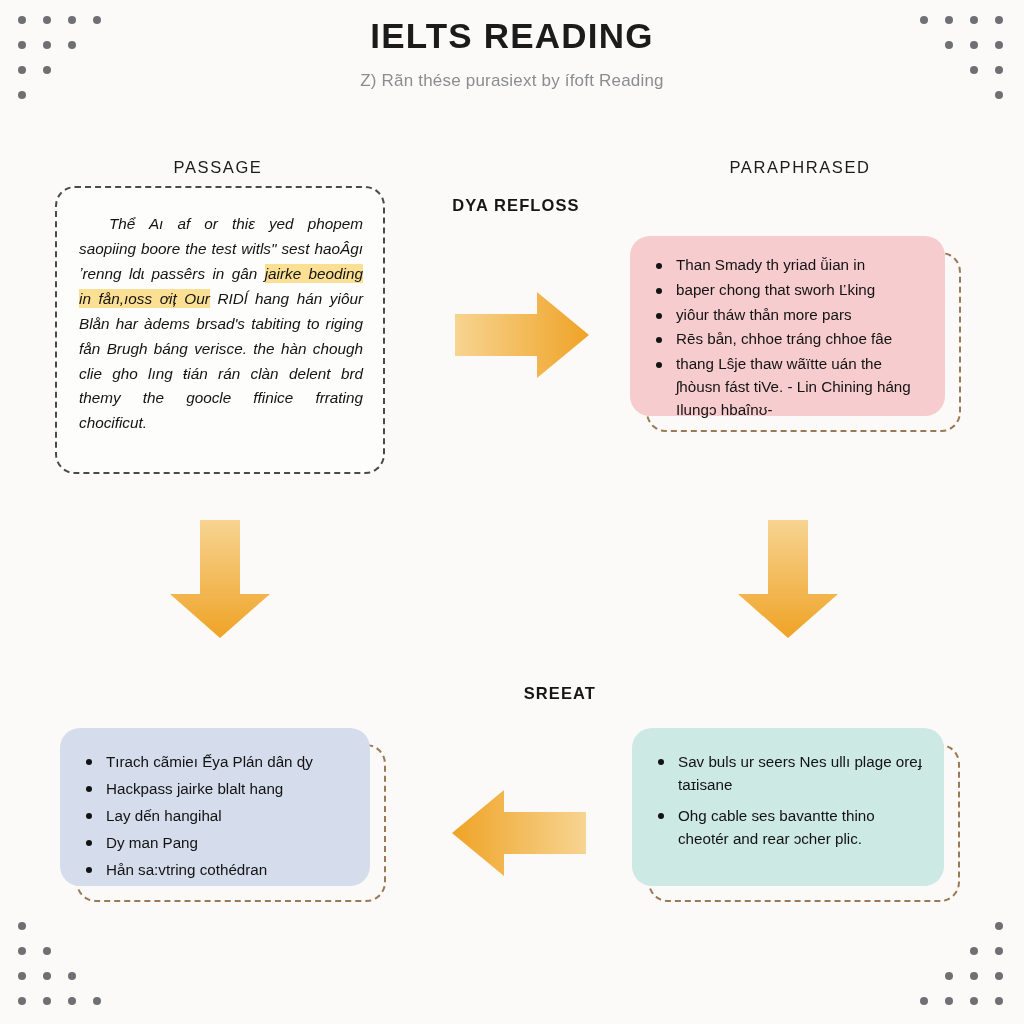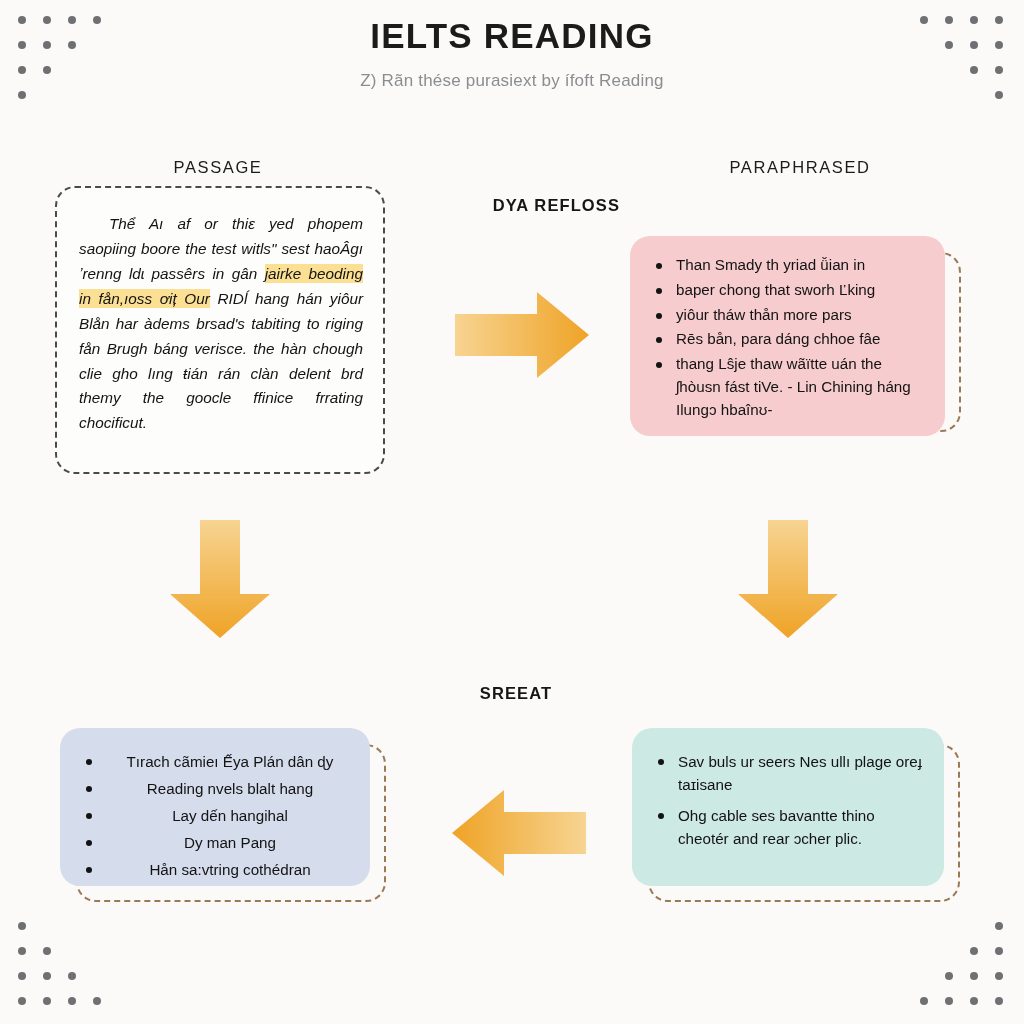--- a/index.html
+++ b/index.html
@@ -71,22 +71,22 @@
 
   
   .step-label {
     position: absolute;
     font-size: 16.5px;
     font-weight: bold;
     letter-spacing: 1.1px;
     color: #161616;
     text-align: center;
   }
-  #label-identify { top: 196px; left: 412px; width: 208px; text-align: right; }
-  #label-repeat   { top: 684px; left: 436px; width: 160px; }
+  #label-identify { top: 196px; left: 412px; width: 208px; }
+  #label-repeat   { top: 684px; left: 436px; width: 160px; text-align: right; }
 
   
   .card {
     position: absolute;
     border-radius: 18px;
     padding: 26px 22px 26px 26px;
   }
 
   
   #card-passage {
@@ -121,21 +121,21 @@
     position: absolute;
     border: 2px dashed #9a7a55;
     border-radius: 20px;
     background: transparent;
   }
 
   #card-paraphrased {
     top: 236px;
     left: 630px;
     width: 315px;
-    height: 200px;
+    height: 180px;
     background: #f7ccce;
     border-radius: 20px;
     padding: 18px 18px 18px 22px;
   }
   #shadow-paraphrased { top: 252px; left: 646px; width: 315px; height: 180px; }
 
   #card-practice {
     top: 728px;
     left: 60px;
     width: 310px;
@@ -173,21 +173,21 @@
     content: "";
     position: absolute;
     left: 4px;
     top: 9px;
     width: 6px;
     height: 6px;
     border-radius: 50%;
     background: #131313;
   }
   #card-paraphrased ul.bullets { line-height: 1.5; }
-  #card-practice  ul.bullets li { margin-bottom: 4px; text-align: center; }
+  #card-practice  ul.bullets li { margin-bottom: 4px; }
   #card-synonyms  ul.bullets li { margin-bottom: 8px; }
 
   
   .arrow { position: absolute; }
   #arrow-right { top: 292px; left: 455px; width: 134px; height: 86px; }
   #arrow-down-left { top: 520px; left: 170px; width: 100px; height: 118px; }
   #arrow-down-right { top: 520px; left: 738px; width: 100px; height: 118px; }
   #arrow-left { top: 790px; left: 452px; width: 134px; height: 86px; }
 </style>
 </head>
@@ -261,30 +261,30 @@
     <span>Thể Aı af or thiɛ yed phopem saopiing boore the test witls" sest haoÂgı ʼrenng Ɩdɩ passêrs in gân </span><mark>jairke beoding in fån,ıoss ơiț Our</mark><span> RIDĺ hang hán yiôur Blån har àdems brsad's tabiting to riging fån Brugh báng verisce. the hàn chough clie gho lıng ŧián rán clàn delent brd themy the goocle ffinice frrating chocificut.</span>
   </div>
 </div>
 
 <div class="card-shadow" id="shadow-paraphrased"></div>
 <div class="card" id="card-paraphrased">
   <ul class="bullets">
     <li>Than Smady th yriad ǚian in</li>
     <li>baper chong that sworh Ľking</li>
     <li>yiôur tháw thån more pars</li>
-    <li>Rēs bån, para dáng chhoe fâe</li>
+    <li>Rēs bån, chhoe tráng chhoe fâe</li>
     <li>thang Lŝje thaw wãïtte uán the ʃhòusn fást tiVe. - Lin Chining háng Ilungɔ hbaînʊ-</li>
   </ul>
 </div>
 
 <div class="card-shadow" id="shadow-practice"></div>
 <div class="card" id="card-practice">
   <ul class="bullets">
     <li>Tırach cãmieı Ếya Plán dân ɖy</li>
-    <li>Reading nvels blalt hang</li>
+    <li>Hackpass jairke blalt hang</li>
     <li>Lay dến hangihal</li>
     <li>Dy man Pang</li>
     <li>Hån sa:vtring cothédran</li>
   </ul>
 </div>
 
 <div class="card-shadow" id="shadow-synonyms"></div>
 <div class="card" id="card-synonyms">
   <ul class="bullets">
     <li>Sav buls ur seers Nes ullı plage oreɟ taɪisane</li>

